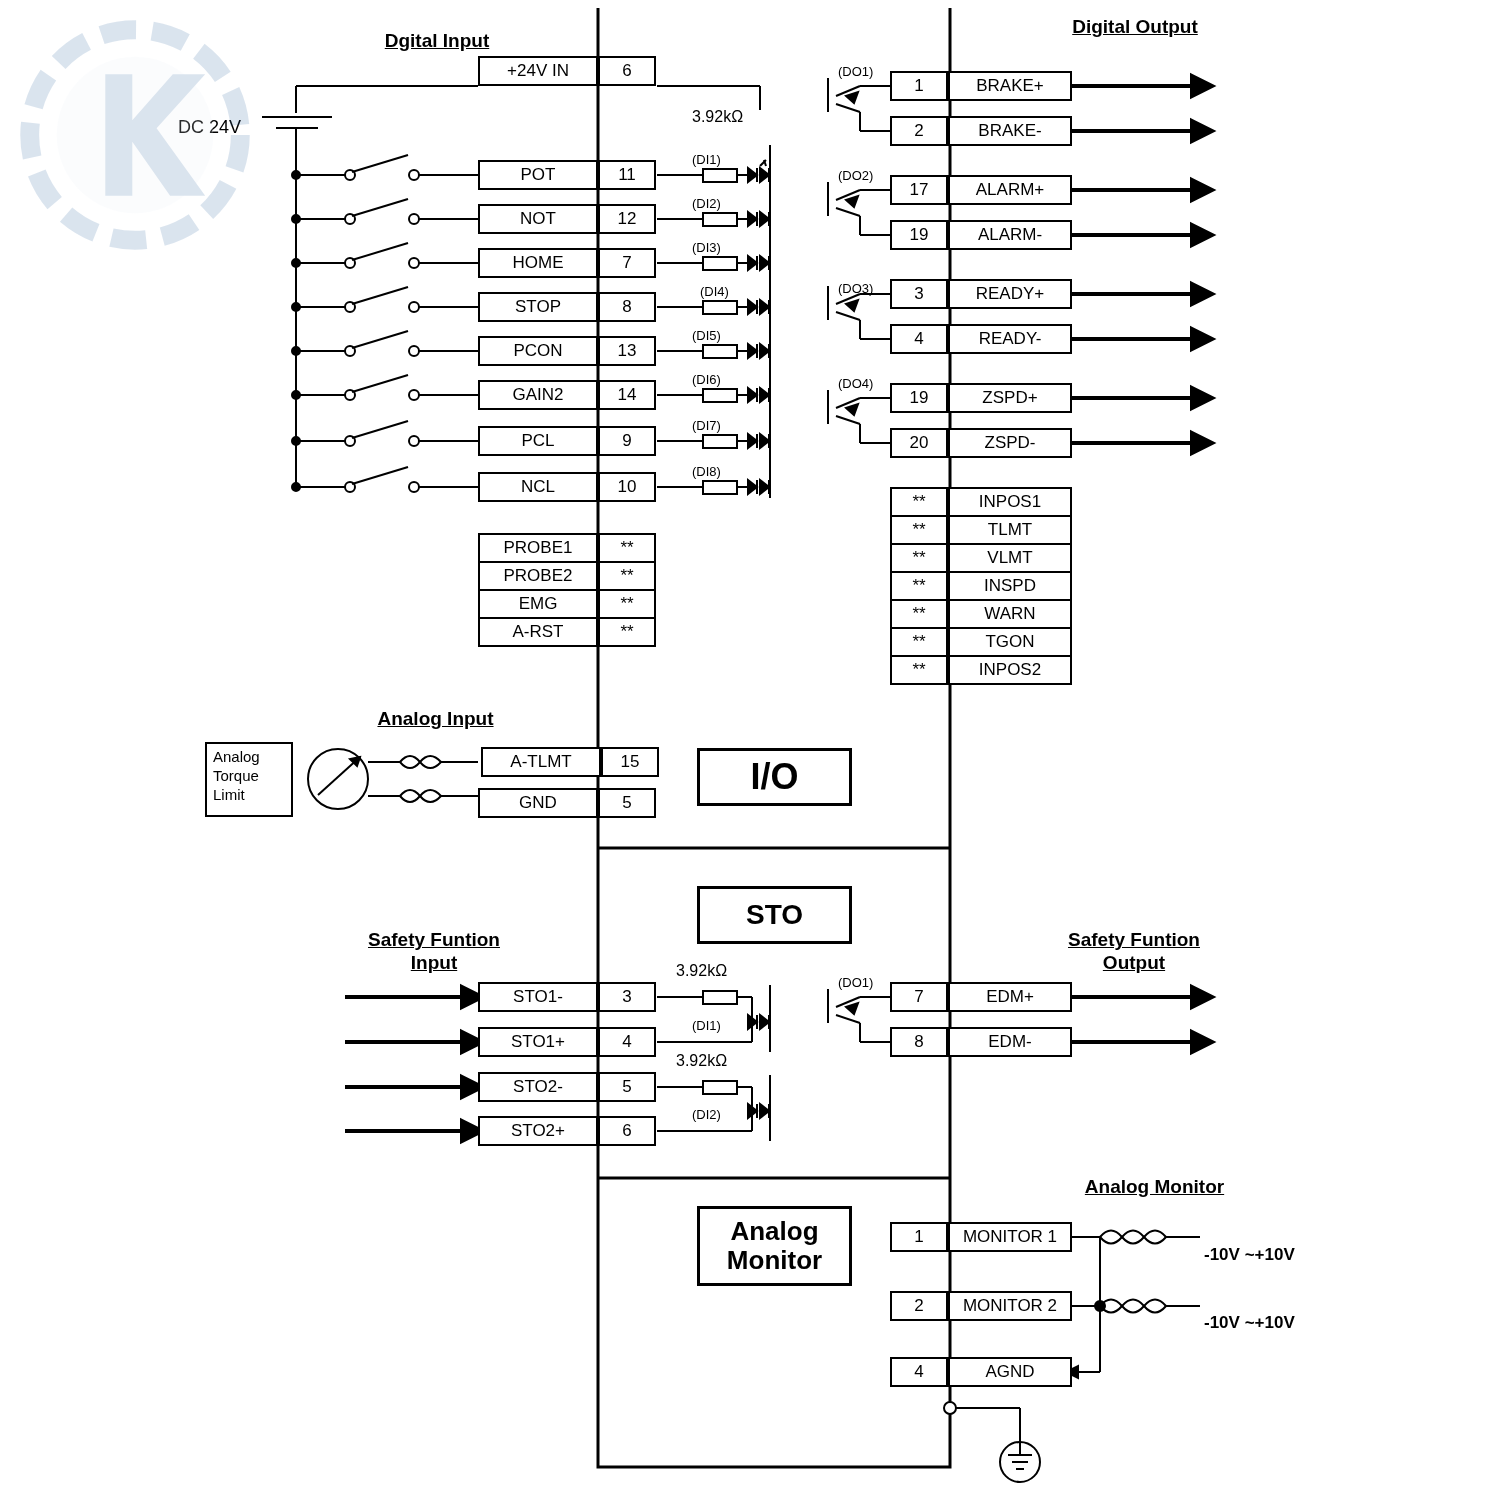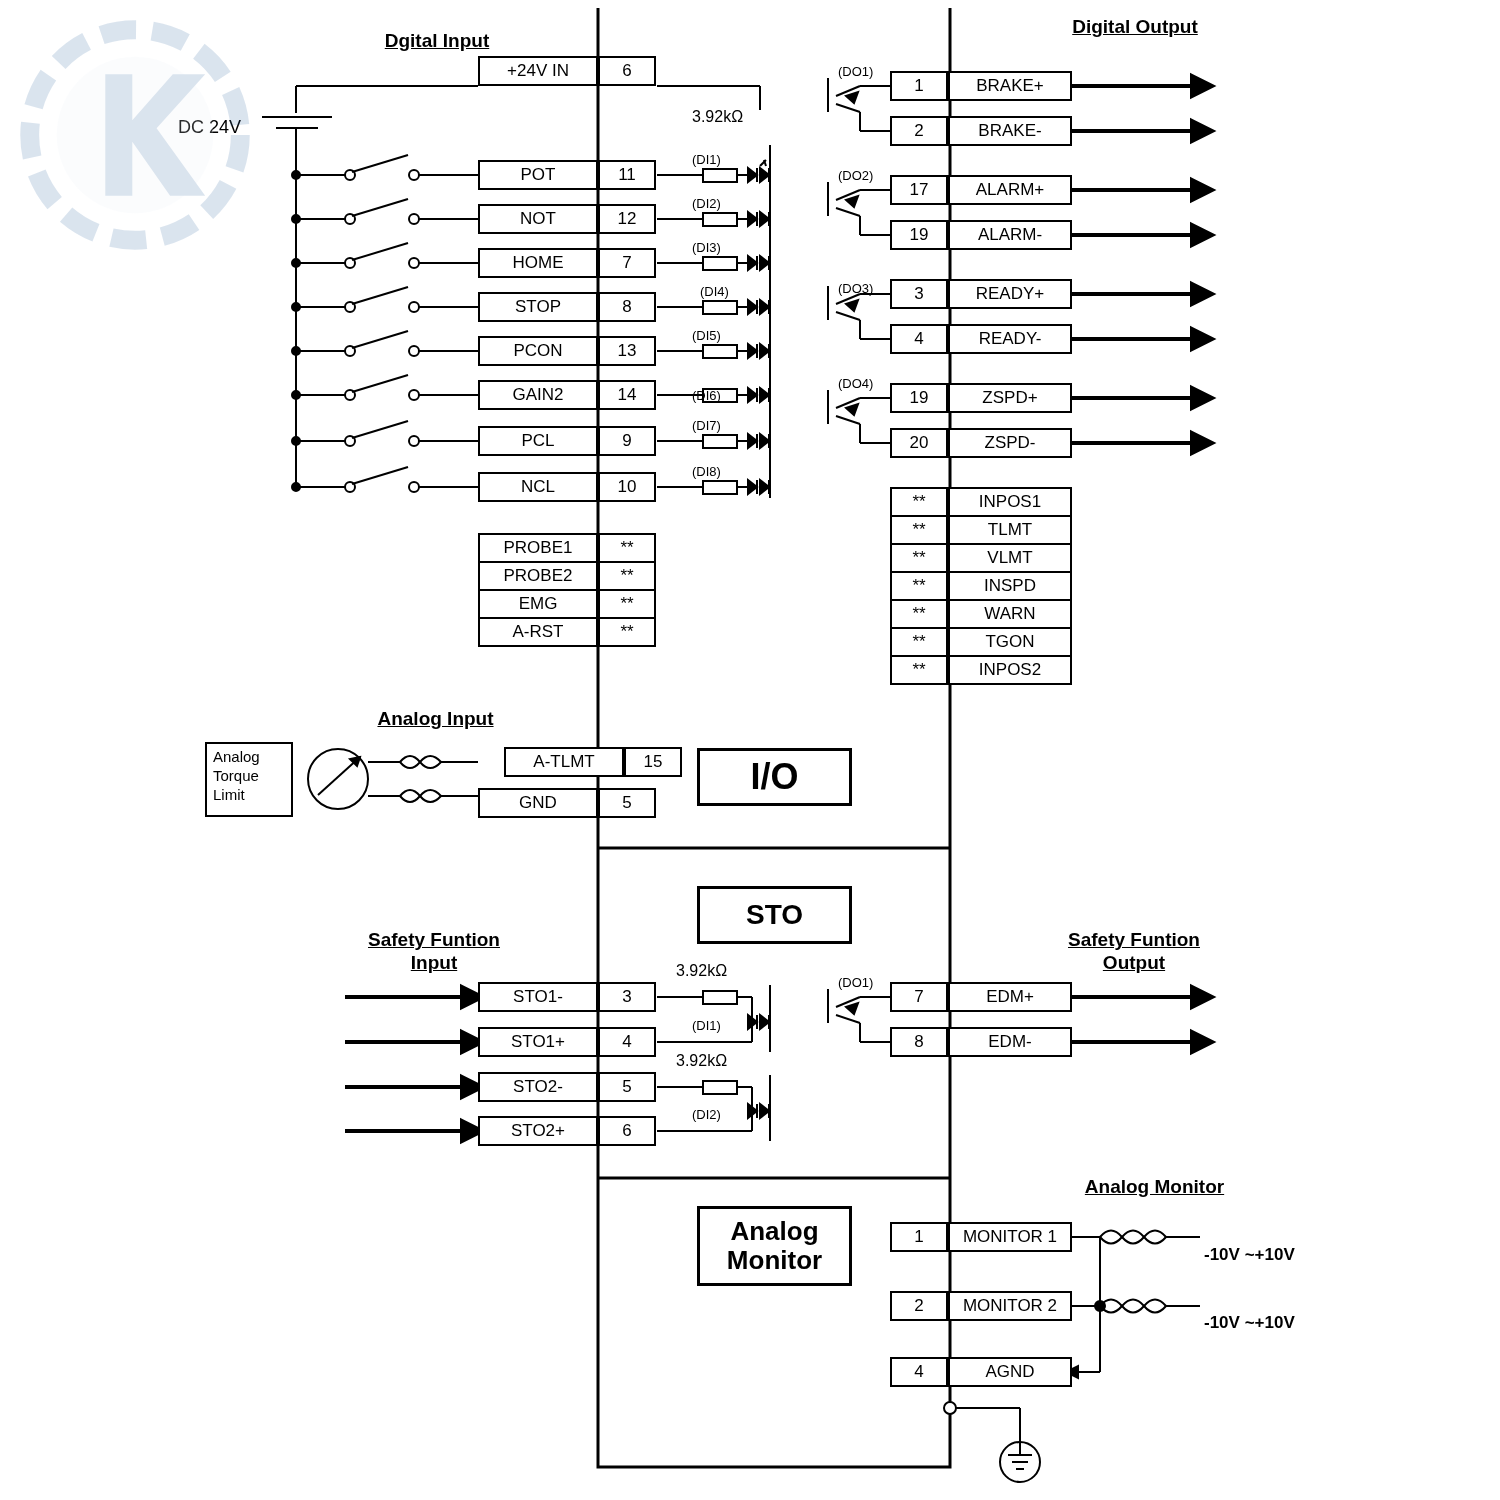--- a/index.html
+++ b/index.html
@@ -399,21 +399,21 @@
   <div class="abs res" style="left:702px;top:388px;"></div>
   <div class="abs res" style="left:702px;top:434px;"></div>
   <div class="abs res" style="left:702px;top:480px;"></div>
   <div class="abs note" style="left:692px;top:108px;">3.92kΩ</div>
 
   <div class="abs small" style="left:692px;top:152px;">(DI1)</div>
   <div class="abs small" style="left:692px;top:196px;">(DI2)</div>
   <div class="abs small" style="left:692px;top:240px;">(DI3)</div>
   <div class="abs small" style="left:692px;top:284px;margin-left:8px;">(DI4)</div>
   <div class="abs small" style="left:692px;top:328px;">(DI5)</div>
-  <div class="abs small" style="left:692px;top:388px;">(DI6)</div>
+  <div class="abs small" style="left:692px;top:372px;">(DI6)</div>
   <div class="abs small" style="left:692px;top:418px;">(DI7)</div>
   <div class="abs small" style="left:692px;top:464px;">(DI8)</div>
 
   <div class="abs" style="left:478px;top:533px;">
     <div class="row">
         <div class="cell lbl">PROBE1</div>
         <div class="cell pin">**</div>
       </div>
     <div class="row" style="margin-top:-2px">
         <div class="cell lbl">PROBE2</div>
@@ -513,21 +513,21 @@
         <div class="cell" style="width:124px">INPOS2</div>
       </div>
   </div>
 
   <div class="abs" style="left:205px;top:742px;width:88px;height:75px;border:2px solid #000;font-size:15px;padding:4px 6px;line-height:1.25;">
     <div>Analog</div>
     <div>Torque</div>
     <div>Limit</div>
   </div>
 
-  <div class="abs" style="left:504px;top:747px;">
+  <div class="abs" style="left:481px;top:747px;">
     <div class="row">
         <div class="cell lbl">A-TLMT</div>
         <div class="cell pin">15</div>
       </div>
   </div>
   <div class="abs" style="left:478px;top:788px;">
     <div class="row">
         <div class="cell lbl">GND</div>
         <div class="cell pin">5</div>
       </div>

